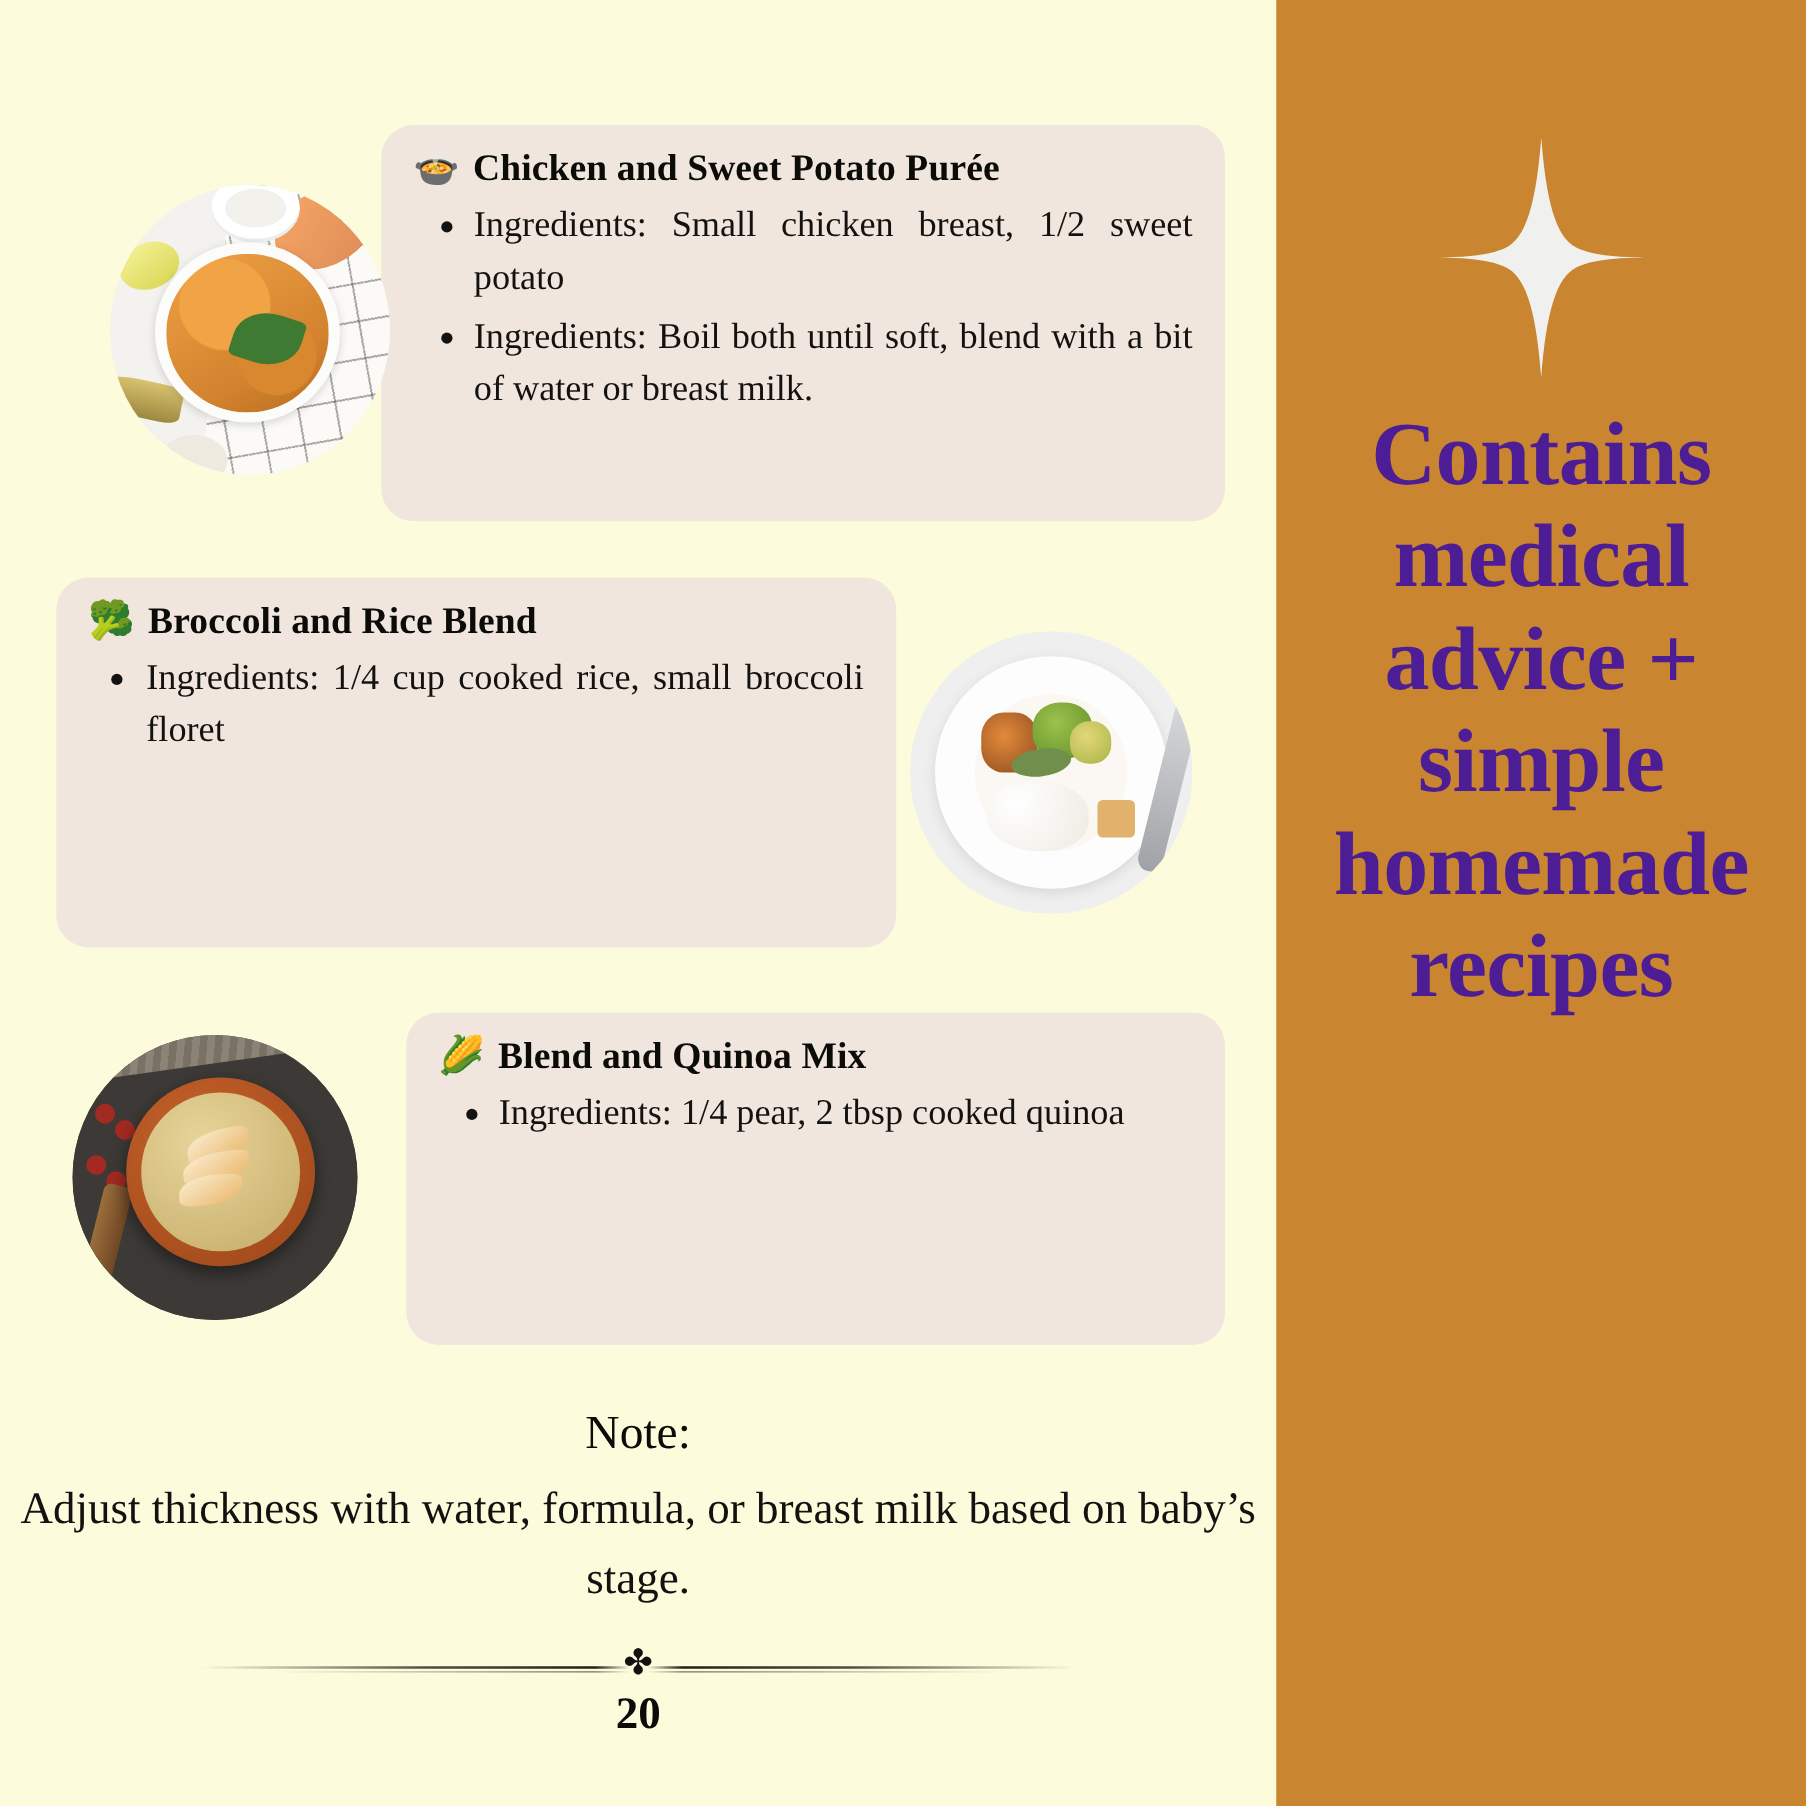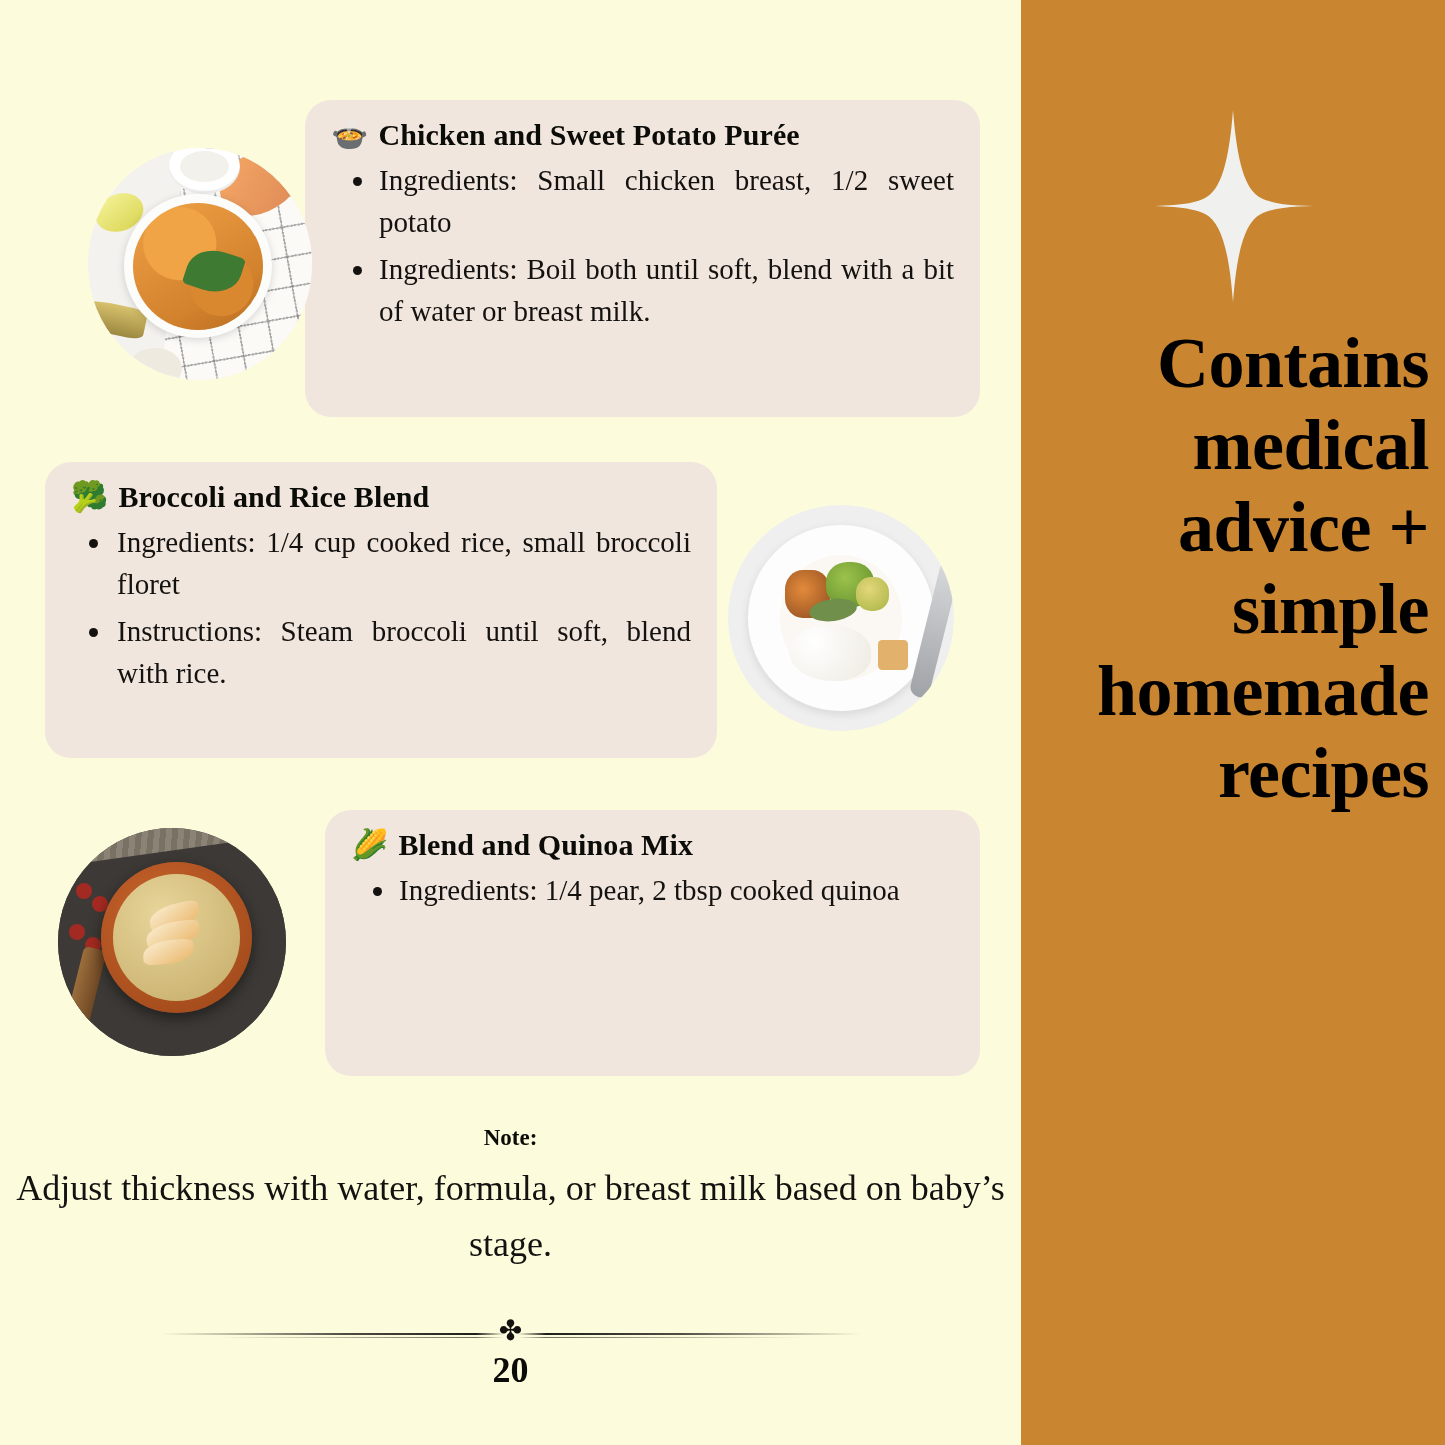--- a/index.html
+++ b/index.html
@@ -260,22 +260,22 @@
   .p3 .b4 { left:12%; top:48%; }
 
   
   #note {
     position:absolute;
     left:0; top:1124px;
     width:1021px;
     text-align:center;
   }
   #note .note-label {
-    font-size:23px;
-    font-weight:bold;
+    font-size:38px;
+    font-weight:normal;
     color:#0B0B08;
     line-height:1.2;
   }
   #note .note-body {
     font-size:36px;
     line-height:1.58;
     color:#141210;
     margin-top:8px;
   }
 
@@ -347,25 +347,25 @@
   }
   #sparkle {
     margin-top:106px;
     width:200px; height:200px;
     flex:0 0 auto;
   }
   #sidebar-text {
     margin-top:16px;
     width:100%;
     padding:0 16px;
-    text-align:right;
+    text-align:center;
     font-size:72px;
     font-weight:bold;
     line-height:1.14;
-    color:#000000;
+    color:#4c1d95;
     letter-spacing:-.5px;
     word-break:break-word;
     overflow-wrap:break-word;
     hyphens:none;
   }
 </style>
 </head>
 <body>
 
 <div id="page">
@@ -399,21 +399,20 @@
   </div>
 
   <div class="card" id="card-2">
     <div class="card-inner">
       <div class="card-title">
         <span class="title-emoji">🥦</span>
         <span class="title-text">Broccoli and Rice Blend</span>
       </div>
       <ul class="bullets">
         <li>Ingredients: 1/4 cup cooked rice, small broccoli floret</li>
-        <li>Instructions: Steam broccoli until soft, blend with rice.</li>
       </ul>
     </div>
   </div>
 
   <div class="photo" id="photo-2">
     <div class="p2">
       <div class="plate">
         <div class="inner"></div>
         <div class="carrot"></div>
         <div class="broc"></div>

